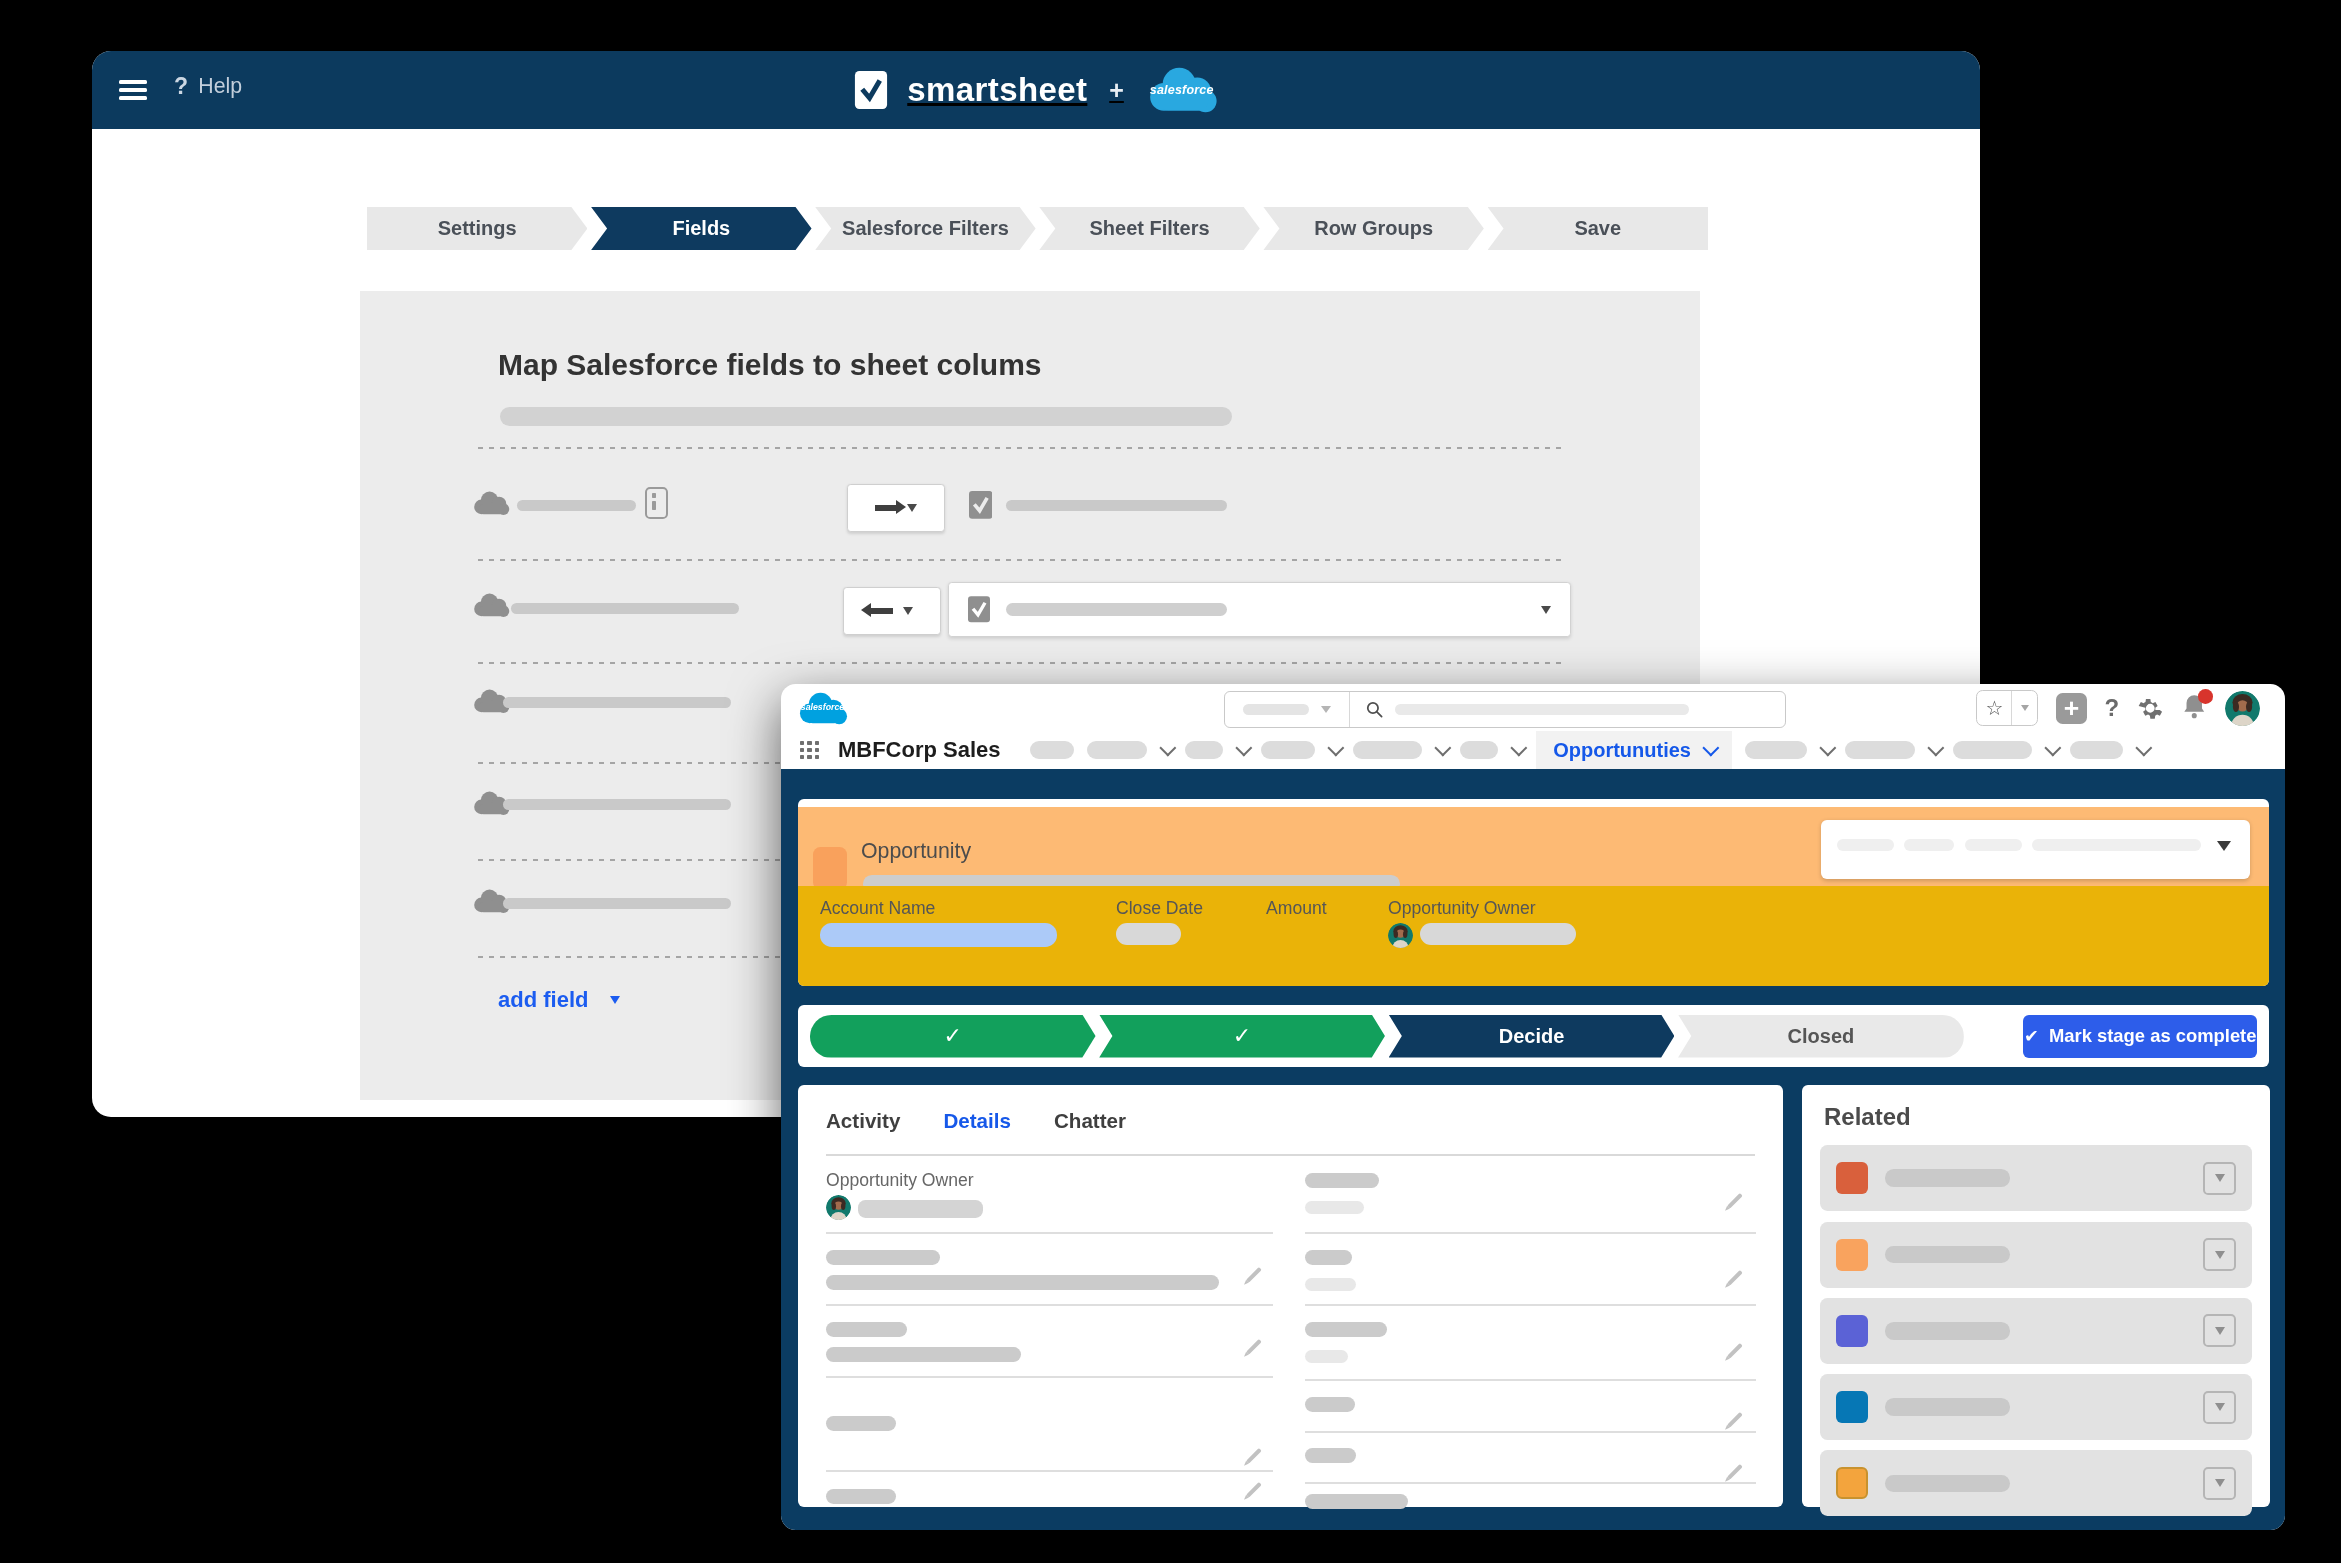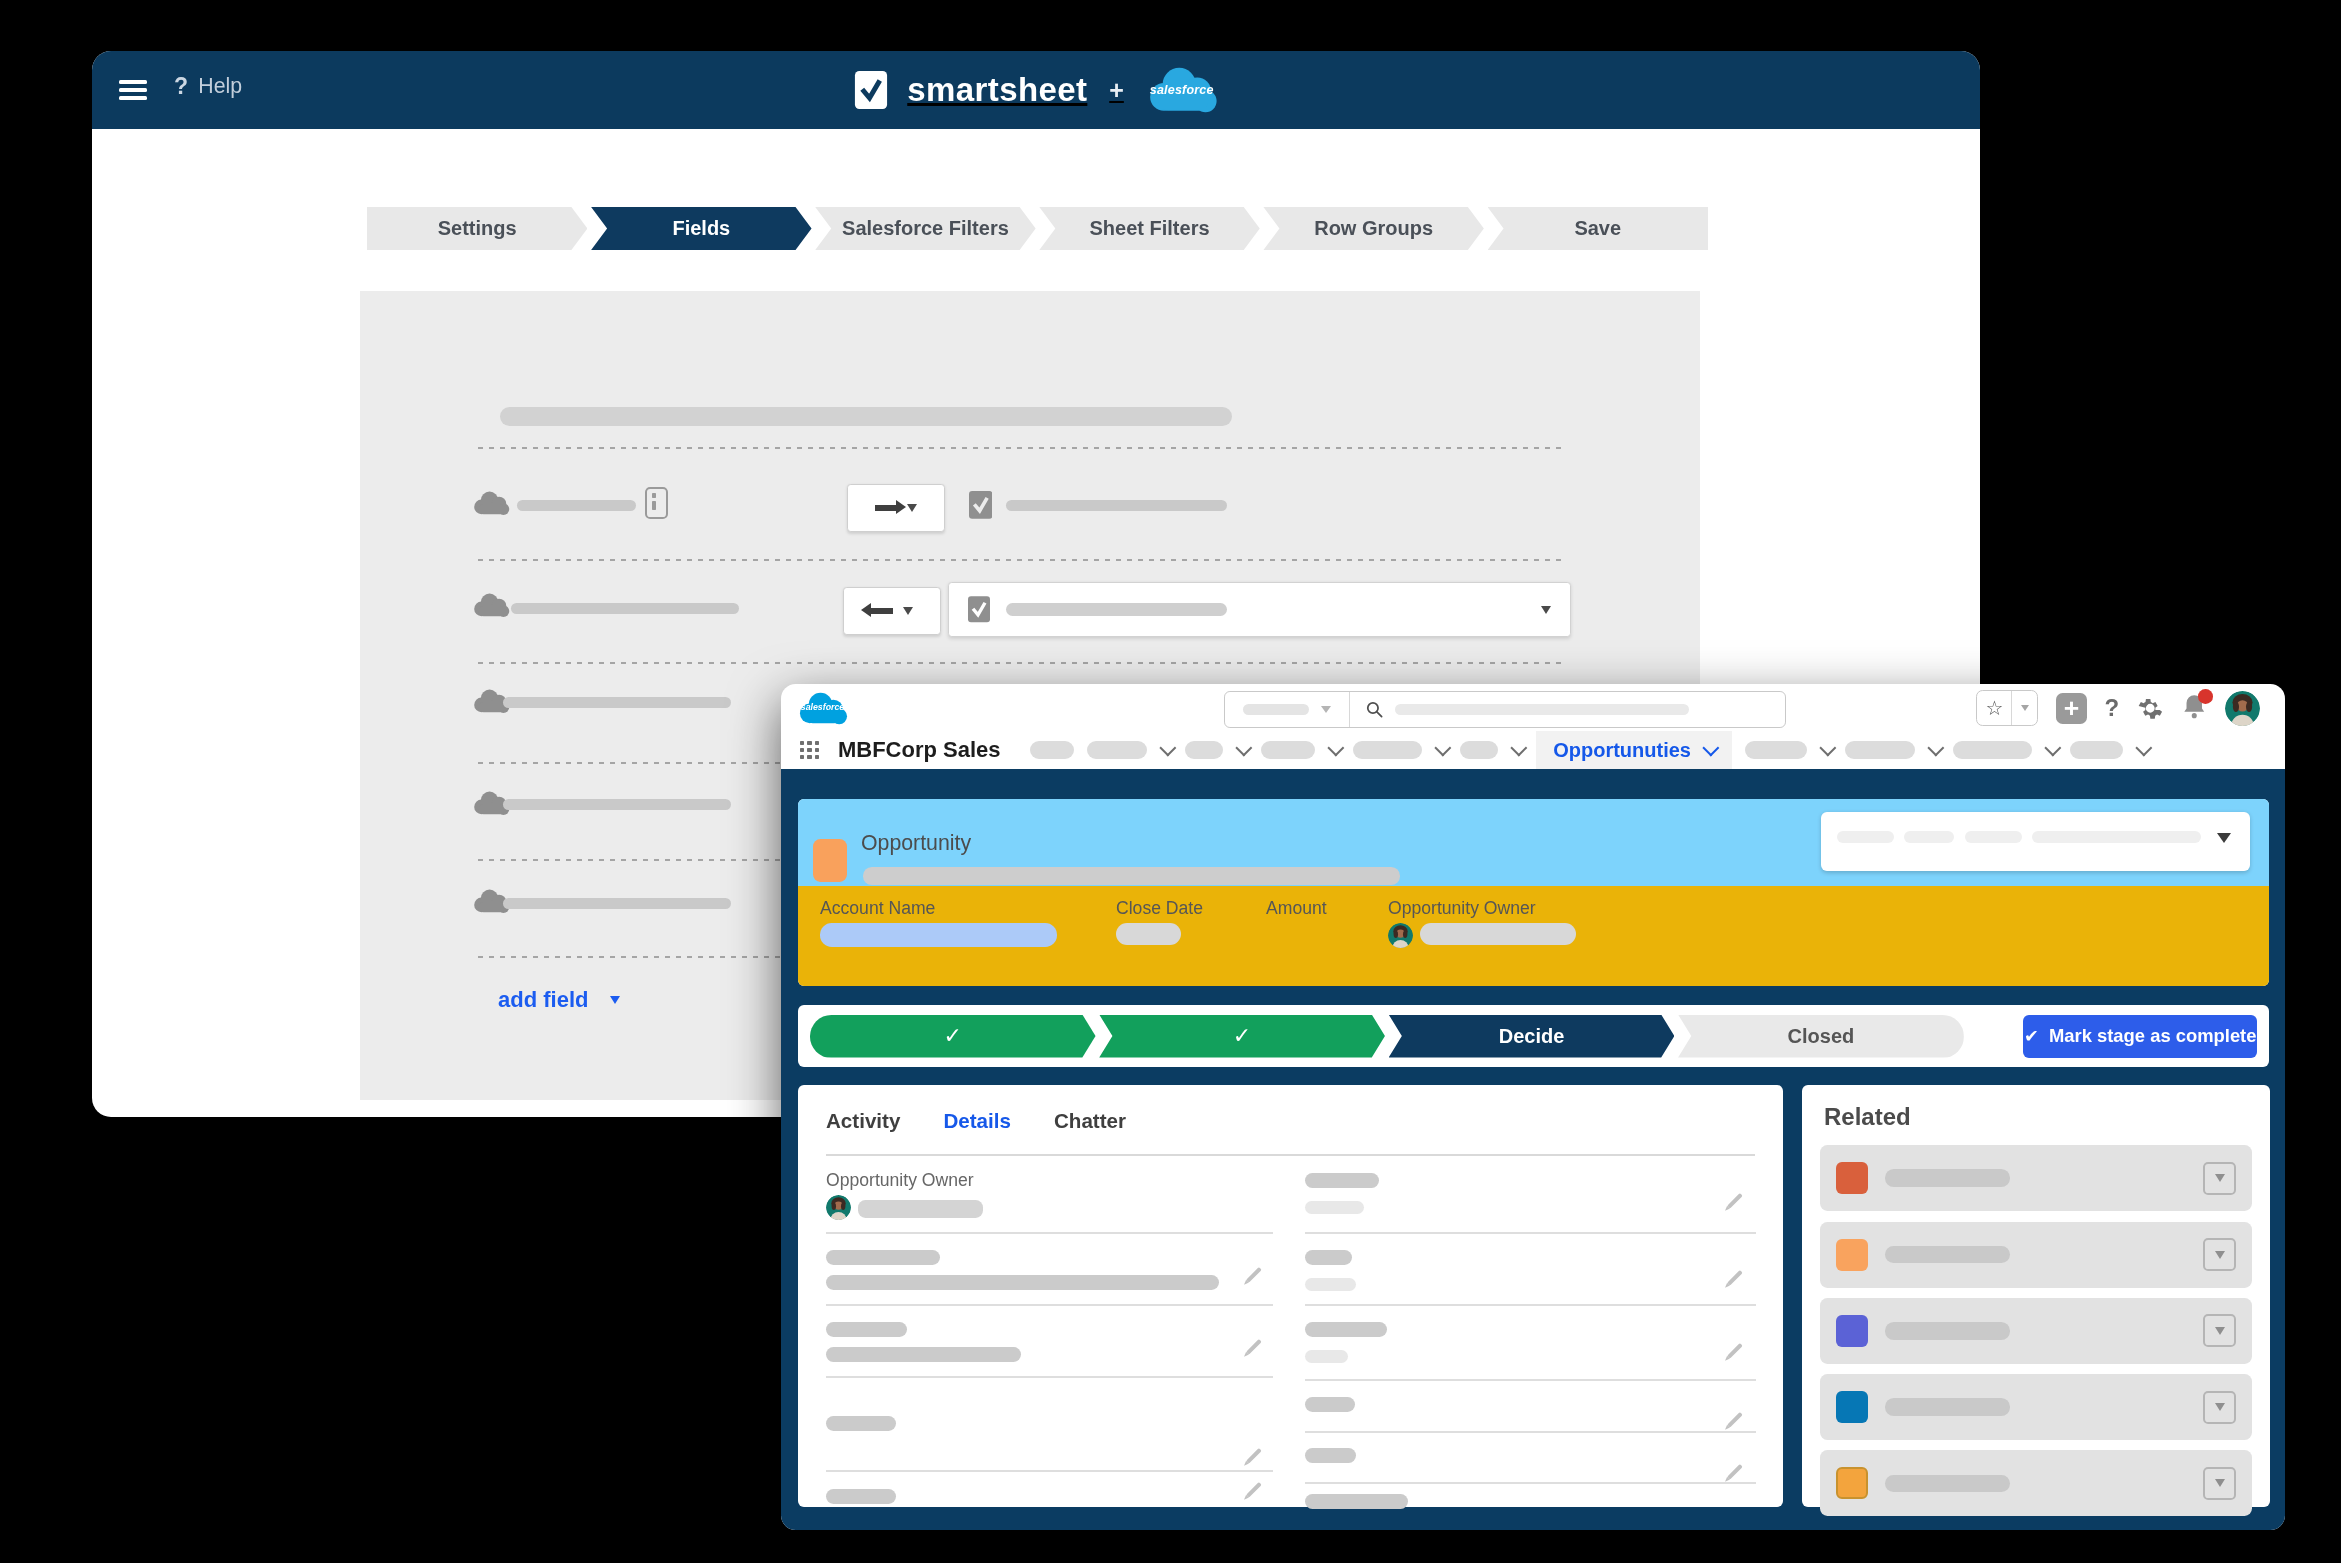--- a/index.html
+++ b/index.html
@@ -106,21 +106,21 @@
   .chev{width:9.6px;height:9.6px;border-right:2.9px solid #6e6e6e;border-bottom:2.9px solid #6e6e6e;
         transform:rotate(45deg) translateY(-2.9px);display:inline-block;flex:none;cursor:pointer;}
   .nav-tab-active{height:100%;display:flex;align-items:center;gap:11.8px;background:#f2f2f2;padding:0 17.6px;cursor:pointer;flex:none;}
   .nav-tab-active .lbl{color:#1558e9;font-size:20px;font-weight:700;}
   .nav-tab-active .chev{border-color:#1558e9;}
 
   .sf-banner{position:absolute;left:0;top:85px;right:0;bottom:0;background:#0b3c62;border-radius:0 0 14.7px 14.7px;}
 
   
   .opp-card{position:absolute;left:17px;top:115px;width:1471px;height:187px;background:#fff;border-radius:5.9px;overflow:hidden;}
-  .opp-head{position:absolute;left:0;top:0;right:0;height:87px;background:#7dd3fc;}
+  .opp-head{position:absolute;left:0;top:8px;right:0;height:87px;background:#fdba74;}
   .opp-icon{position:absolute;left:14.7px;top:40px;width:34px;height:43px;background:#f9a15c;border-radius:7.4px;}
   .opp-title{position:absolute;left:63px;top:32px;font-size:21.3px;color:#4c4c4c;}
   .opp-head-bar{position:absolute;left:65px;top:68px;width:537px;height:17.6px;background:#cdcdcd;border-radius:8.8px;}
   .opp-actions{position:absolute;right:19px;top:13.2px;width:429px;height:59px;background:#fff;border-radius:5.9px;
                box-shadow:0 1.5px 4.4px rgba(0,0,0,.18);cursor:pointer;}
   .opp-actions .row{position:absolute;left:16px;top:19px;display:flex;gap:10.3px;align-items:center;}
   .opp-actions .bar{background:#efefef;height:11.8px;}
   .opp-actions .tri{position:absolute;right:19px;top:20.6px;border-top-color:#3b3b3b;border-left-width:7.4px;border-right-width:7.4px;border-top-width:10.3px;}
   .opp-fields{position:absolute;left:0;top:87px;right:0;bottom:0;background:#eab308;}
   .f-label{position:absolute;top:11.8px;font-size:17.6px;color:#565656;white-space:nowrap;}
@@ -224,20 +224,21 @@
       </div>
     <div class="step mid">
         <span>Row Groups</span>
       </div>
     <div class="step last">
         <span>Save</span>
       </div>
   </div>
 
   <div class="mapper">
+    <div class="mapper-heading">Map Salesforce fields to sheet colums</div>
     <div class="heading-bar"></div>
 
     <div class="dash" style="left:118px;top:156px;width:1088px;"></div>
     <div class="dash" style="left:118px;top:268px;width:1088px;"></div>
     <div class="dash" style="left:118px;top:371px;width:1088px;"></div>
     <div class="dash" style="left:118px;top:471px;width:309px;"></div>
     <div class="dash" style="left:118px;top:568px;width:309px;"></div>
     <div class="dash" style="left:118px;top:665px;width:309px;"></div>
 
     <span class="tag-cloud" style="left:112px;top:199px;">

